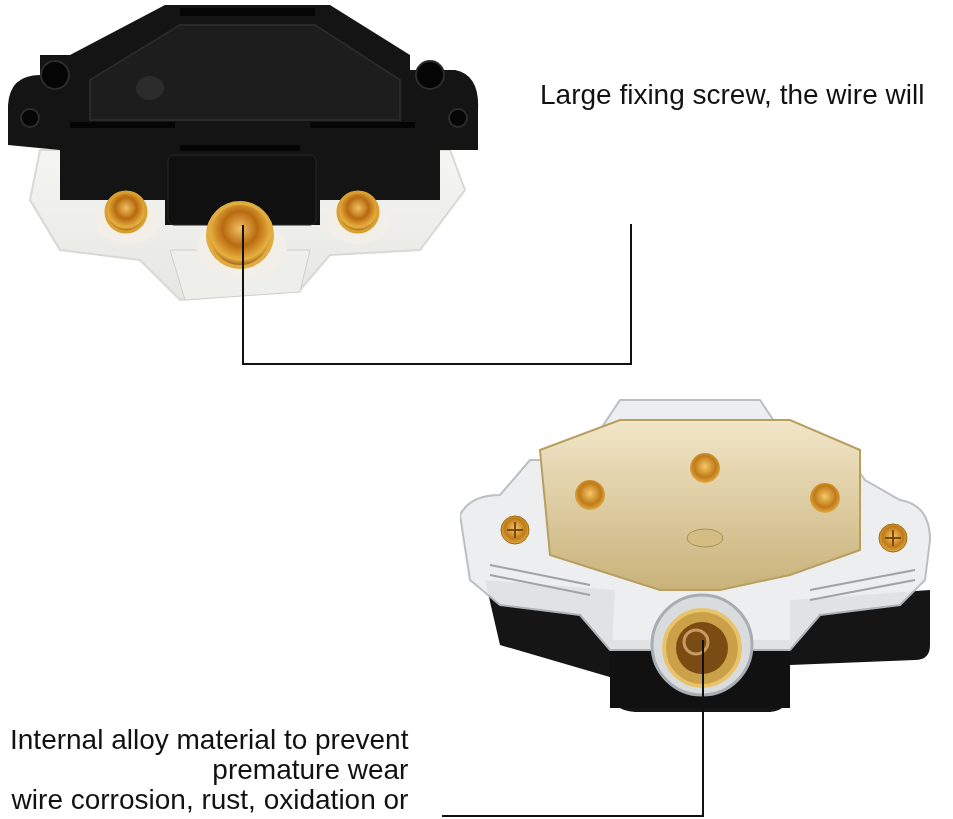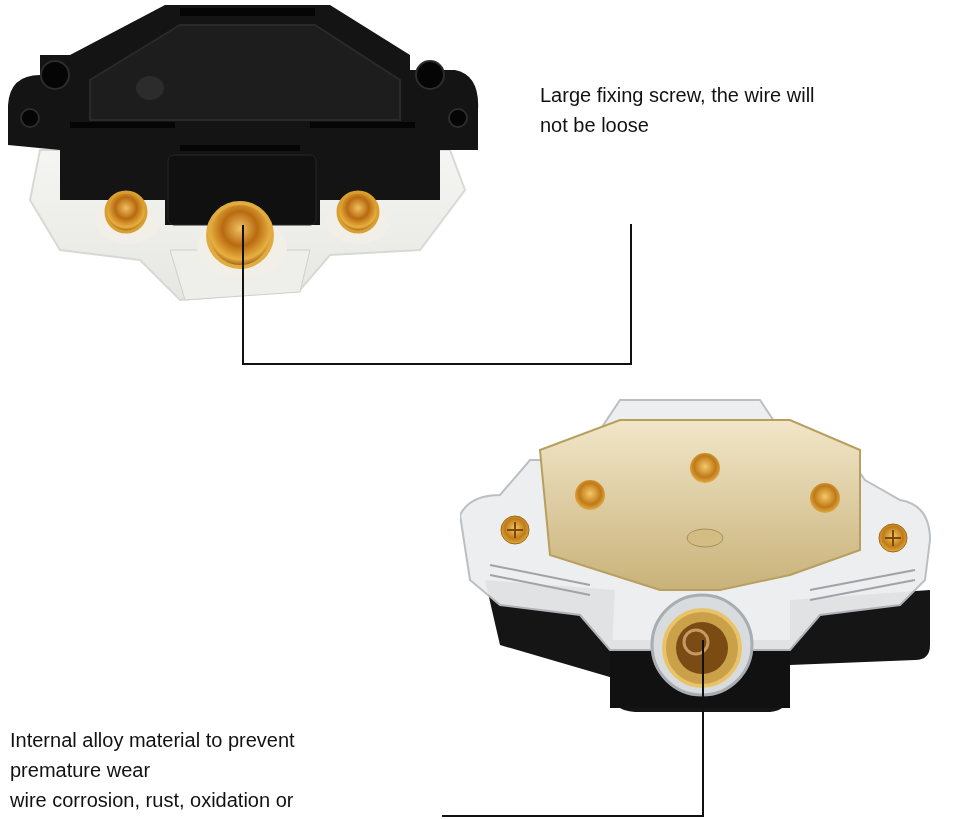--- a/index.html
+++ b/index.html
@@ -1,18 +1,18 @@
 <!DOCTYPE html>
 <html><head>
 <meta charset="utf-8">
 <style>
   html, body { margin:0; padding:0; background:#ffffff; }
   body { width:953px; height:819px; position:relative; overflow:hidden; font-family:"Liberation Sans", sans-serif; }
   .abs { position:absolute; }
-  .caption { color:#111111; font-size:20px; line-height:30px; letter-spacing:0px; }
+  .caption { color:#111111; font-size:28px; line-height:30px; letter-spacing:0px; }
   .line { position:absolute; background:#111111; }
 </style>
 </head>
 <body>
 
 <svg class="abs" style="left:0;top:0" width="490" height="320" viewBox="0 0 490 320">
   <defs>
     <radialGradient id="gold1" cx="50%" cy="40%" r="60%">
       <stop offset="0%" stop-color="#f0c060"></stop>
       <stop offset="45%" stop-color="#b86a10"></stop>
@@ -91,20 +91,19 @@
 
 <div class="line" style="left:242px;top:225px;width:2px;height:140px;"></div>
 <div class="line" style="left:242px;top:363px;width:390px;height:2px;"></div>
 <div class="line" style="left:630px;top:224px;width:2px;height:141px;"></div>
 
 <div class="line" style="left:702px;top:640px;width:2px;height:177px;"></div>
 <div class="line" style="left:442px;top:815px;width:262px;height:2px;"></div>
 
 <div class="abs caption" style="left:540px;top:80px;">
   <div>Large fixing screw, the wire will</div>
-  <div>not be loose</div>
 </div>
 
-<div class="abs caption" style="left:10px;top:725px;">
+<div class="abs caption" style="left:10px;top:725px;text-align:right;">
   <div>Internal alloy material to prevent</div>
   <div>premature wear</div>
   <div>wire corrosion, rust, oxidation or</div>
 </div>
 
 </body></html>

